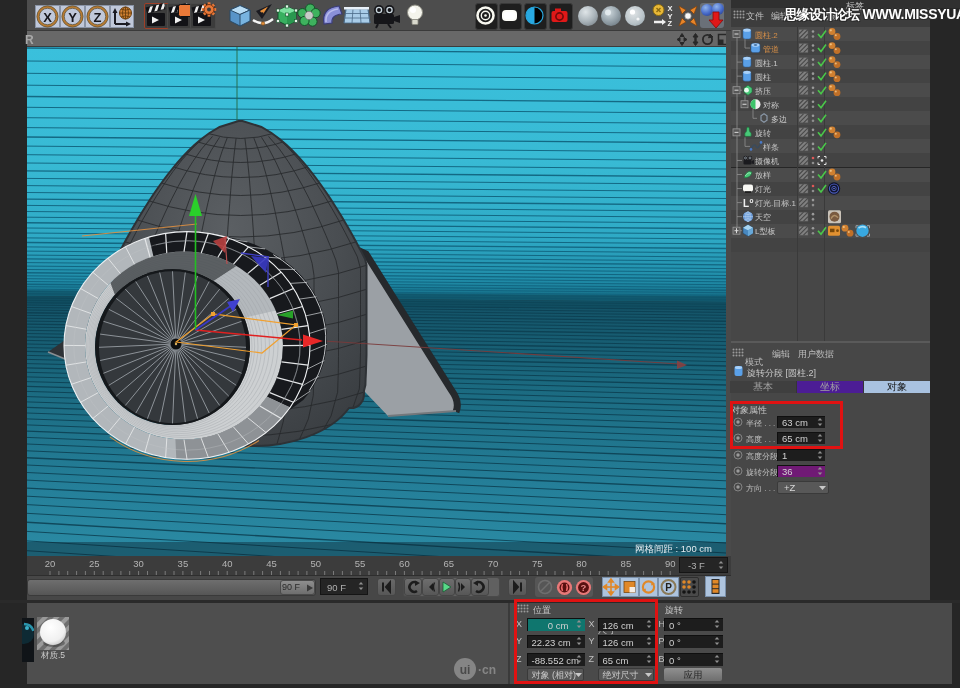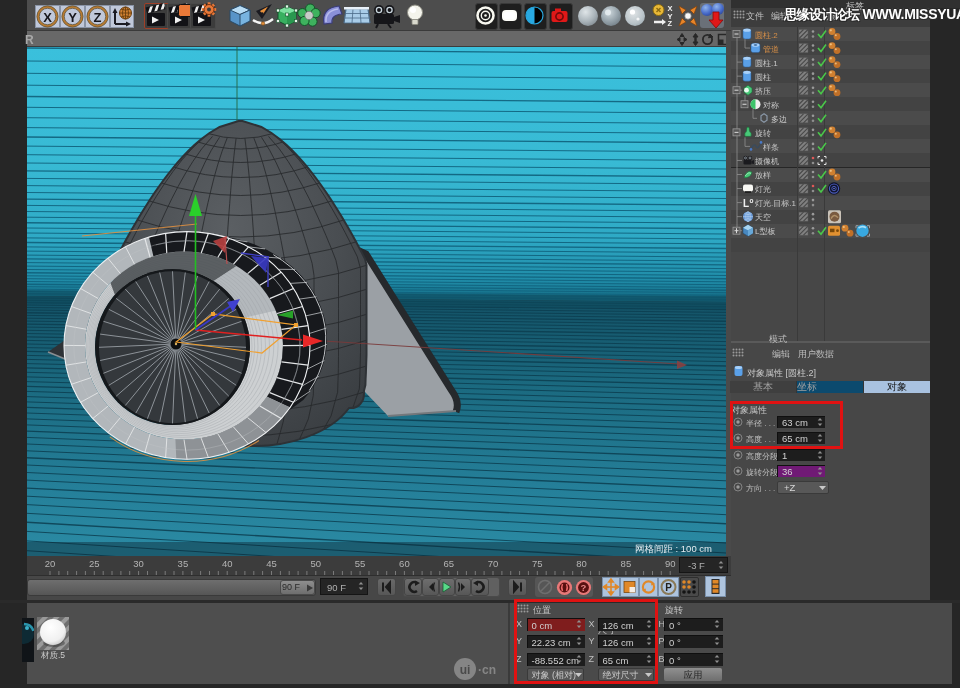--- a/index.html
+++ b/index.html
@@ -772,31 +772,31 @@
     <circle cx="4.5" cy="1.5" r="1" fill="#9a9a9a"></circle>
     <circle cx="4.5" cy="4.5" r="1" fill="#9a9a9a"></circle>
     <circle cx="4.5" cy="7.5" r="1" fill="#9a9a9a"></circle>
     <circle cx="7.5" cy="1.5" r="1" fill="#9a9a9a"></circle>
     <circle cx="7.5" cy="4.5" r="1" fill="#9a9a9a"></circle>
     <circle cx="7.5" cy="7.5" r="1" fill="#9a9a9a"></circle>
     <circle cx="10.5" cy="1.5" r="1" fill="#9a9a9a"></circle>
     <circle cx="10.5" cy="4.5" r="1" fill="#9a9a9a"></circle>
     <circle cx="10.5" cy="7.5" r="1" fill="#9a9a9a"></circle>
   </svg>
-<div style="position:absolute;left:745px;top:333px;font:9px 'Liberation Sans',sans-serif;color:#bcbcbc;margin-left:24px;">模式</div>
+<div style="position:absolute;left:745px;top:356px;font:9px 'Liberation Sans',sans-serif;color:#bcbcbc;">模式</div>
 <div style="position:absolute;left:772px;top:348px;font:9px 'Liberation Sans',sans-serif;color:#bcbcbc;">编辑</div>
 <div style="position:absolute;left:798px;top:348px;font:9px 'Liberation Sans',sans-serif;color:#bcbcbc;">用户数据</div>
 <svg width="10" height="12" style="position:absolute;left:734px;top:365px;">
     <rect x="0.5" y="1" width="8" height="10" rx="2" fill="#5aa0e8"></rect>
     <ellipse cx="4.5" cy="2.4" rx="3.6" ry="1.5" fill="#a8d0f8"></ellipse>
   </svg>
-<div style="position:absolute;left:747px;top:367px;font:9px 'Liberation Sans',sans-serif;color:#c8c8c8;">对象属性 [圆柱.2]</div>
+<div style="position:absolute;left:747px;top:367px;font:9px 'Liberation Sans',sans-serif;color:#c8c8c8;">旋转分段 [圆柱.2]</div>
 <div style="position:absolute;left:730px;top:381px;width:200px;height:12px;background:#353535;"></div>
 <div style="position:absolute;left:730px;top:381px;width:66px;height:12px;background:#3f3f3f;color:#a0a0a0;font:10px 'Liberation Sans',sans-serif;text-align:center;line-height:12px;">基本</div>
-<div style="position:absolute;left:797px;top:381px;width:66px;height:12px;background:#0c4a6e;color:#a0a0a0;font:10px 'Liberation Sans',sans-serif;text-align:left;line-height:12px;">坐标</div>
+<div style="position:absolute;left:797px;top:381px;width:66px;height:12px;background:#4c1d95;color:#a0a0a0;font:10px 'Liberation Sans',sans-serif;text-align:center;line-height:12px;">坐标</div>
 <div style="position:absolute;left:864px;top:381px;width:66px;height:12px;background:#a9c2e0;color:#141414;font:10px 'Liberation Sans',sans-serif;text-align:center;line-height:12px;">对象</div>
 <div style="position:absolute;left:731px;top:404px;font:9px 'Liberation Sans',sans-serif;color:#c4c4c4;">对象属性</div>
 <svg width="10" height="10" style="position:absolute;left:733px;top:417.0px;">
     <circle cx="5" cy="5" r="4" fill="none" stroke="#8a8a8a" stroke-width="0.9"></circle>
     <circle cx="5" cy="5" r="1.7" fill="#9a9a9a"></circle>
   </svg>
 <div style="position:absolute;left:746px;top:418.0px;font:8px 'Liberation Sans',sans-serif;color:#c0c0c0;white-space:nowrap;">半径 . . .</div>
 <div style="position:absolute;left:777px;top:416.0px;width:48px;height:12px;background:#1d1d1d;border-top:1px solid #101010;border-left:1px solid #101010;color:#d2d2d2;font:9.5px 'Liberation Sans',sans-serif;line-height:12px;padding-left:4px;box-sizing:border-box;">63 cm</div>
 <svg width="6" height="8" style="position:absolute;left:817px;top:418.0px;">
     <path d="M 3,0 L 0.7,2.6 L 5.3,2.6 Z" fill="#909090"></path>
@@ -1085,21 +1085,21 @@
     <circle cx="7.5" cy="4.5" r="1" fill="#9a9a9a"></circle>
     <circle cx="7.5" cy="7.5" r="1" fill="#9a9a9a"></circle>
     <circle cx="10.5" cy="1.5" r="1" fill="#9a9a9a"></circle>
     <circle cx="10.5" cy="4.5" r="1" fill="#9a9a9a"></circle>
     <circle cx="10.5" cy="7.5" r="1" fill="#9a9a9a"></circle>
   </svg>
 <div style="position:absolute;left:533px;top:604px;font:9px 'Liberation Sans',sans-serif;color:#c4c4c4;">位置</div>
 <div style="position:absolute;left:598px;top:604px;font:9px 'Liberation Sans',sans-serif;color:#c4c4c4;margin-top:20px;">尺寸</div>
 <div style="position:absolute;left:665px;top:604px;font:9px 'Liberation Sans',sans-serif;color:#c4c4c4;">旋转</div>
 <div style="position:absolute;left:516px;top:618.5px;font:9px 'Liberation Sans',sans-serif;color:#c0c0c0;">X</div>
-<div style="position:absolute;left:526.5px;top:617.5px;width:58px;height:13px;background:#7f1d1d;border-top:1px solid #0f0f0f;border-left:1px solid #0f0f0f;color:#d0d0d0;font:9.5px 'Liberation Sans',sans-serif;line-height:13px;padding-left:4px;box-sizing:border-box;">0 cm</div>
+<div style="position:absolute;left:526.5px;top:617.5px;width:58px;height:13px;background:#0f766e;border-top:1px solid #0f0f0f;border-left:1px solid #0f0f0f;color:#d0d0d0;font:9.5px 'Liberation Sans',sans-serif;line-height:13px;padding-left:4px;box-sizing:border-box;text-align:center;">0 cm</div>
 <svg width="6" height="8" style="position:absolute;left:575.5px;top:619.5px;">
     <path d="M 3,0 L 0.7,2.6 L 5.3,2.6 Z" fill="#909090"></path>
     <path d="M 3,8 L 0.7,5.4 L 5.3,5.4 Z" fill="#909090"></path>
   </svg>
 <div style="position:absolute;left:516px;top:636.0px;font:9px 'Liberation Sans',sans-serif;color:#c0c0c0;">Y</div>
 <div style="position:absolute;left:526.5px;top:635.0px;width:58px;height:13px;background:#1d1d1d;border-top:1px solid #0f0f0f;border-left:1px solid #0f0f0f;color:#d0d0d0;font:9.5px 'Liberation Sans',sans-serif;line-height:13px;padding-left:4px;box-sizing:border-box;">22.23 cm</div>
 <svg width="6" height="8" style="position:absolute;left:575.5px;top:637.0px;">
     <path d="M 3,0 L 0.7,2.6 L 5.3,2.6 Z" fill="#909090"></path>
     <path d="M 3,8 L 0.7,5.4 L 5.3,5.4 Z" fill="#909090"></path>
   </svg>

